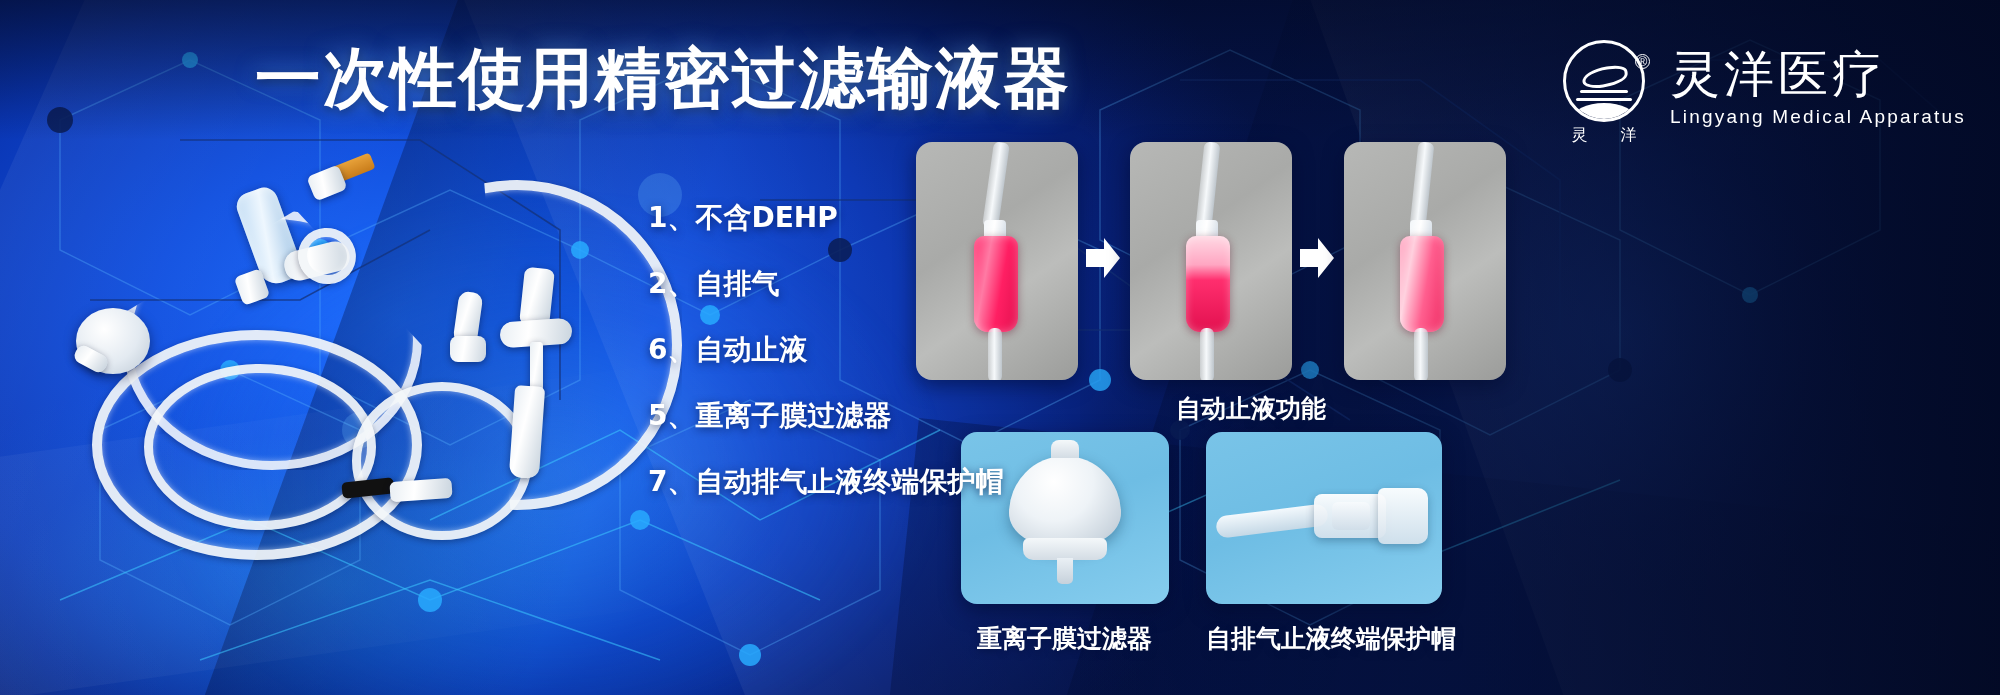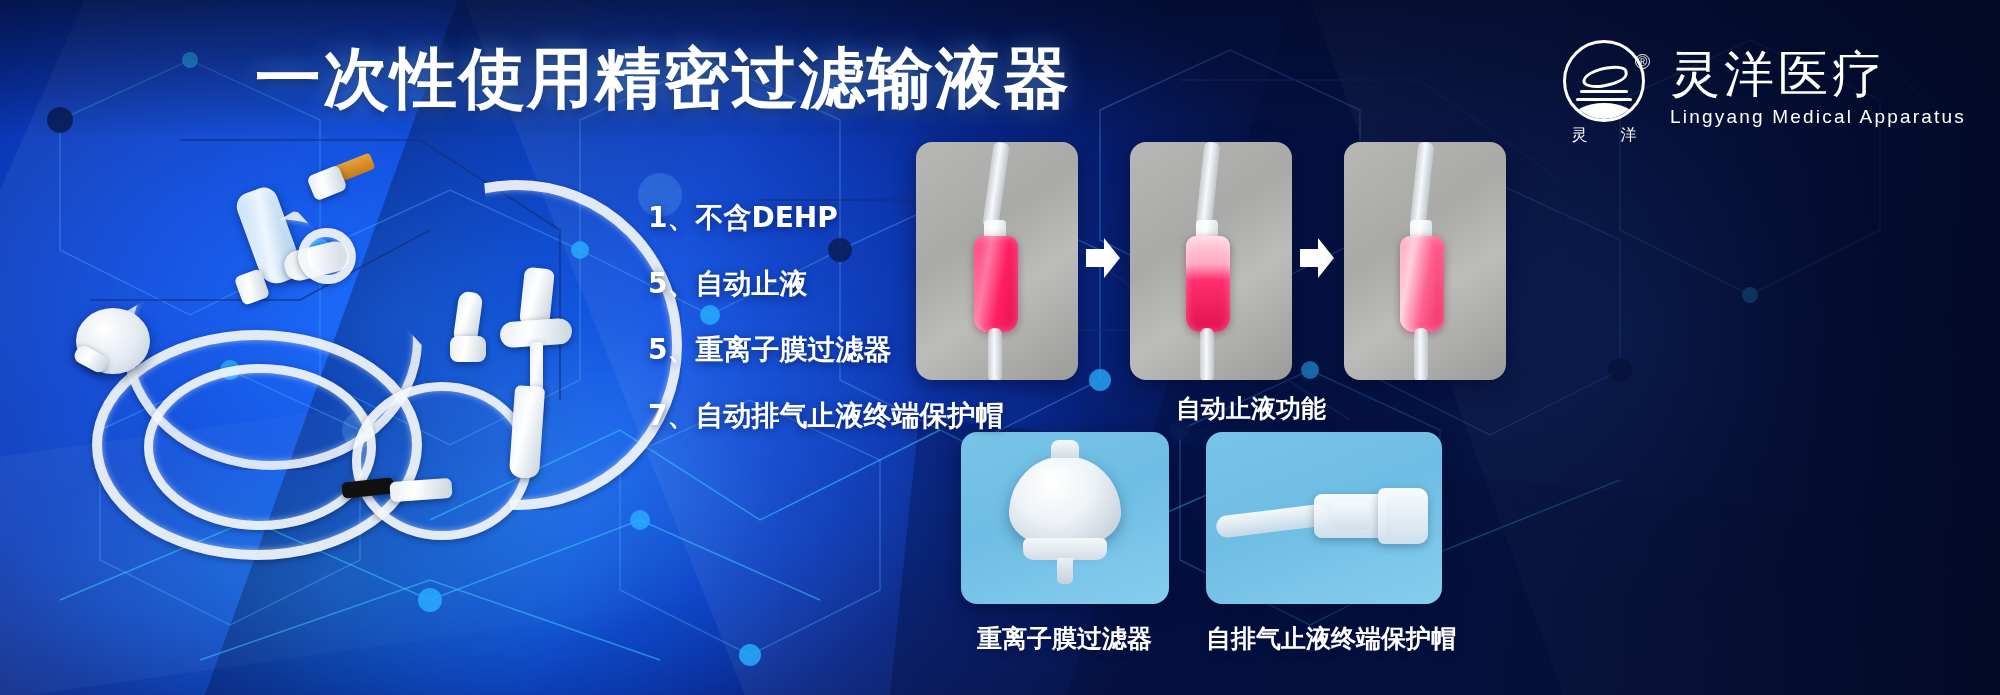--- a/index.html
+++ b/index.html
@@ -437,18 +437,19 @@
     <div class="conn-body" style="left:108px;top:62px;width:72px;height:44px;"></div>
     <div class="conn-body" style="left:172px;top:56px;width:50px;height:56px;border-radius:6px 10px 10px 6px;"></div>
     <div class="conn-tube" style="left:126px;top:70px;width:38px;height:28px;border-radius:6px;opacity:0.75;"></div>
   </div>
 
   <div class="caption" style="left:1206px;top:622px;">自排气止液终端保护帽</div>
   <div class="caption" style="left:977px;top:622px;">重离子膜过滤器</div>
 
   <div class="features">
     <div class="feature-item">1、不含DEHP</div>
-    <div class="feature-item">5、自动止液</div>
+    <div class="feature-item">2、自排气</div>
+    <div class="feature-item">6、自动止液</div>
     <div class="feature-item">5、重离子膜过滤器</div>
     <div class="feature-item">7、自动排气止液终端保护帽</div>
   </div>
 
 </div>
 
 </body></html>

